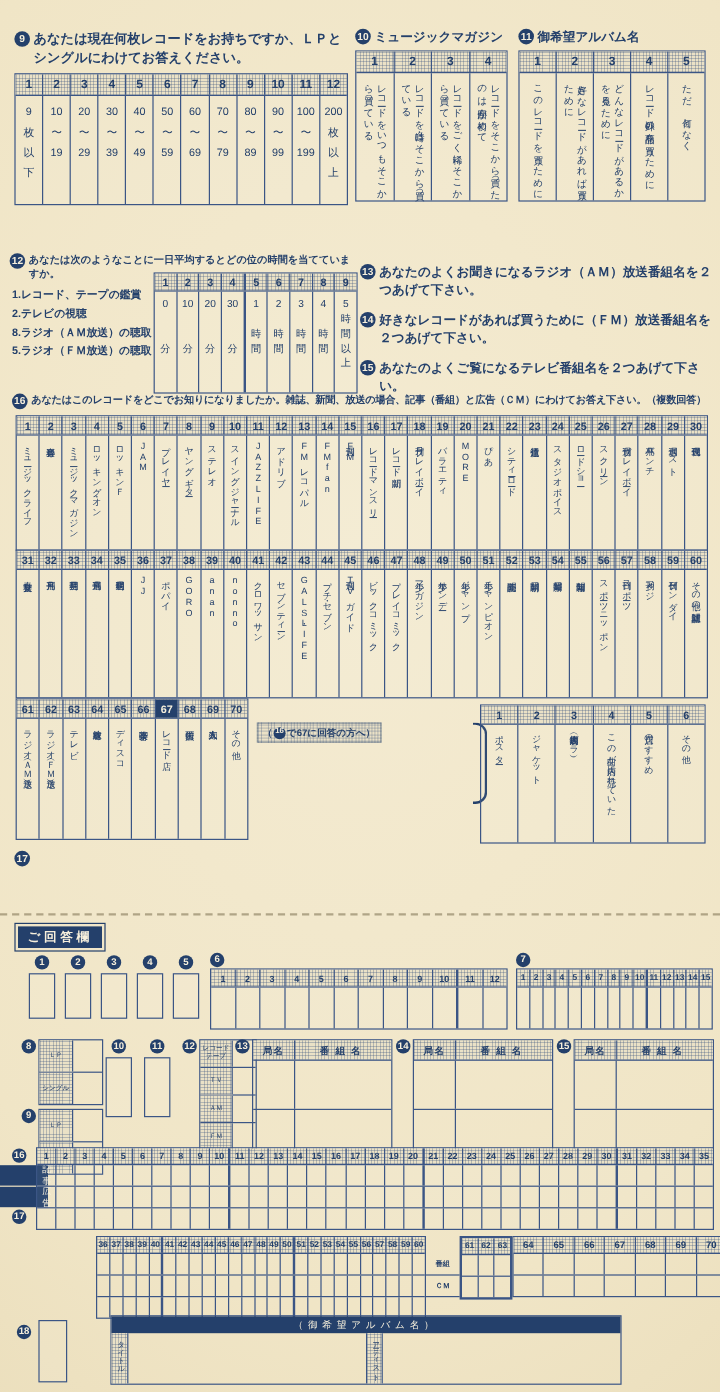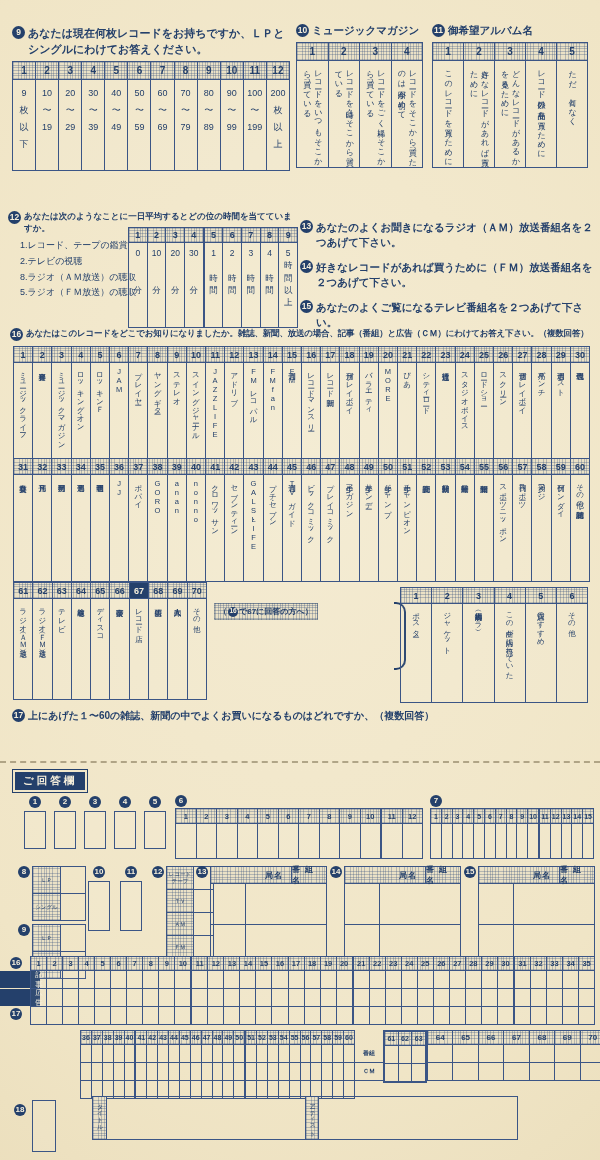--- a/index.html
+++ b/index.html
@@ -37,21 +37,21 @@
   #q9tbl{margin-top:3px;} #q9tbl .hd{height:17px;font-size:10px;} #q9tbl .grid-row:nth-of-type(2){height:90px;}
   #q9tbl .plab{font-size:9px;line-height:1.9;padding-top:5px;}
   #q10{left:296px;top:24px;width:127px;} #q11{left:432px;top:24px;width:156px;}
   #q10 .qtx,#q11 .qtx{font-size:10.5px;}
   #q10tbl,#q11tbl{margin-top:4px;}
   #q10tbl .hd,#q11tbl .hd{height:17px;font-size:10px;}
   #q10tbl .grid-row:nth-of-type(2),#q11tbl .grid-row:nth-of-type(2){height:106px;}
   #q10tbl .v,#q11tbl .v{font-size:8px;line-height:11px;padding-top:4px;letter-spacing:.5px;}
   
   #q12{left:8px;top:211px;width:292px;} #q12 .qtx{font-size:8.5px;font-weight:600;}
-  #q12items{left:10px;top:238px;width:125px;font-size:9px;line-height:1.75;font-weight:400;margin-left:10px;}
+  #q12items{left:10px;top:238px;width:125px;font-size:9px;line-height:1.75;font-weight:700;}
   #q12items div{white-space:nowrap;}
   #q12t{left:128px;top:227px;width:170px;}
   #q12tbl .hd{height:14px;font-size:9px;} #q12tbl .grid-row:nth-of-type(2){height:84px;}
   #q12tbl .plab{font-size:8.5px;line-height:1.45;padding-top:4px;}
   #q12tbl .grid-row>div:nth-of-type(5){border-left-width:2px;}
   #q13{left:300px;top:220px;width:294px;} #q14{left:300px;top:260px;width:294px;} #q15{left:300px;top:300px;width:294px;}
   #q13 .qtx,#q14 .qtx,#q15 .qtx{font-size:10.5px;line-height:1.45;}
   
   #q16title{left:10px;top:328px;width:588px;} #q16title .qtx{font-size:8.5px;letter-spacing:-0.2px;}
   #q16a{left:13px;top:346px;width:575px;} #q16b{left:13px;top:458px;width:575px;} #q16c{left:13px;top:582px;width:192px;}
@@ -92,21 +92,21 @@
   .pvcell{flex:1;}
   #a8,#a9{width:70px;} #a8{left:18px;top:866px;} #a9{left:18px;top:924px;}
   #a8 .ptbl,#a9 .ptbl{width:52px;} #a8 .prow,#a9 .prow{height:26px;} #a8 .plcell,#a9 .plcell{width:27px;font-size:5.5px;line-height:1.2;}
   #a10{left:88px;top:866px;} #a11{left:120px;top:866px;}
   .boxunit{display:flex;flex-direction:column;align-items:center;gap:3px;}
   #a12{left:152px;top:866px;}
   #a12 .ptbl{width:46px;} #a12 .prow{height:22px;} #a12 .plcell{width:26px;font-size:5.5px;line-height:1.2;}
   .stn{display:flex;gap:2px;align-items:flex-start;}
   #a13{left:196px;top:866px;} #a14{left:330px;top:866px;} #a15{left:464px;top:866px;}
   .stbl{width:115px;border:1.5px solid var(--line);}
-  .sthead{display:flex;height:16px;padding-left:46px;}
+  .sthead{display:flex;height:16px;}
   .sth1{width:34px;border-right:1px solid var(--line);display:flex;align-items:center;justify-content:center;font-size:8px;font-weight:bold;letter-spacing:1px;}
   .sth2{flex:1;display:flex;align-items:center;justify-content:center;font-size:8px;font-weight:bold;letter-spacing:5px;}
   .strow{display:flex;height:40px;border-top:1px solid var(--line);}
   .stc1{width:34px;border-right:1px solid var(--line);} .stc2{flex:1;}
   
   #a16{left:2px;top:956px;display:flex;}
   .a16left{width:28px;display:flex;flex-direction:column;align-items:center;}
   .a16left .cn{margin:1px 0 2px;}
   .rowlab{width:28px;height:17px;background:var(--ink);color:var(--cream);font-size:7.5px;letter-spacing:2px;
           display:flex;align-items:center;justify-content:center;box-sizing:border-box;margin-bottom:1px;padding-left:48px;}
@@ -728,21 +728,20 @@
           </div>
           <div>
             <span class="v">その他</span>
           </div>
         </div>
     </div>
   </div>
 
   <div class="abs qt" id="q17">
     <span class="cn">17</span>
-    <span class="qtx">上にあげた１〜60の雑誌、新聞の中でよくお買いになるものはどれですか、（複数回答）</span>
     </div>
 
   <div class="abs" id="perf"></div>
 
   <div class="abs" id="anshead">
     <span id="anslabel">ご回答欄</span>
   </div>
 
   <div class="abs" id="singles">
 
@@ -1279,20 +1278,21 @@
           <div></div>
           <div></div>
         </div>
     </div>
   </div>
 
   <div class="abs" id="a18">
     <span class="cn sm">18</span>
     <div class="wbox tall"></div>
     <div id="album">
+      <div id="albumbar">（御希望アルバム名）</div>
       <div id="albumbody">
         <div class="alab xh r1">
             <span class="v">タイトル</span>
           </div>
         <div class="ablank"></div>
         <div class="alab xh r2">
             <span class="v">アーティスト</span>
           </div>
         <div class="ablank"></div>
       </div>

